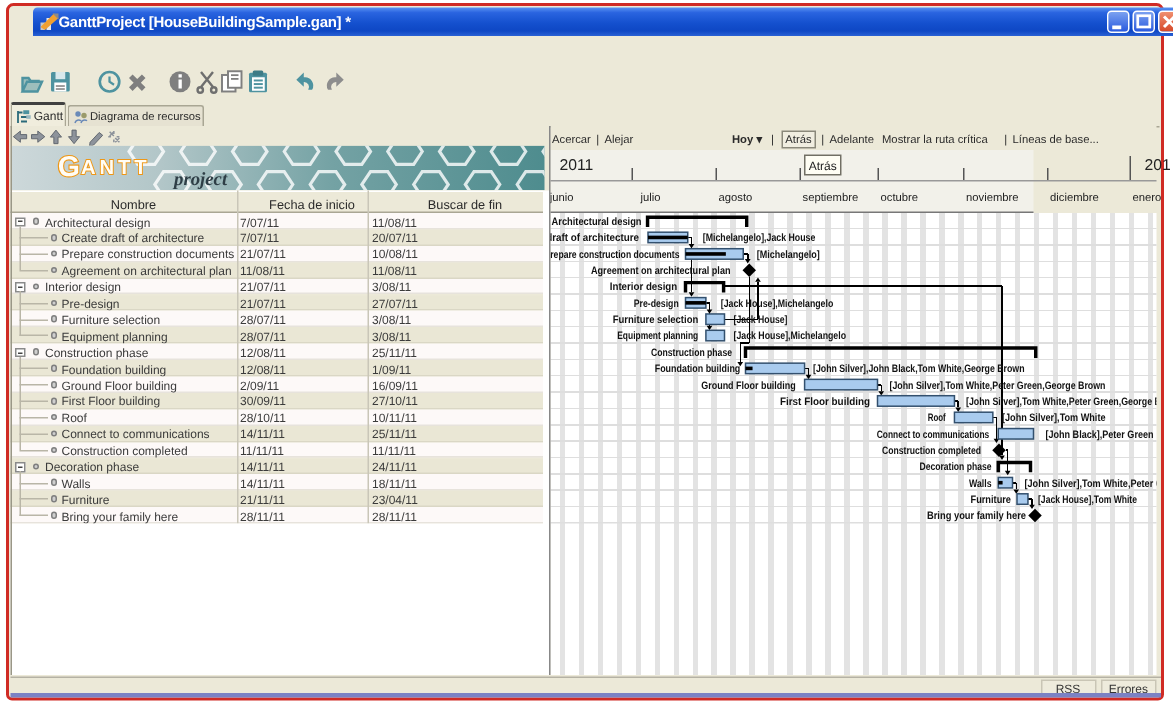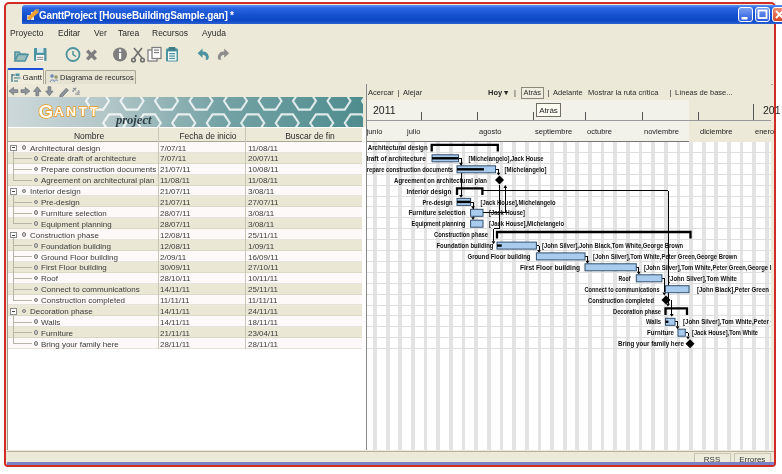--- a/index.html
+++ b/index.html
@@ -57,28 +57,20 @@
  <div class="wbtn" style="left:715.5px;background:linear-gradient(180deg,#7ba1f0,#2a5ade)"><svg width="13" height="13">
           <rect x="2.5" y="9" width="6" height="2.5" fill="#fff"></rect>
         </svg></div>
  <div class="wbtn" style="left:732.5px;background:linear-gradient(180deg,#7ba1f0,#2a5ade)"><svg width="13" height="13">
           <rect x="2.5" y="2.5" width="8" height="7.5" fill="none" stroke="#fff" stroke-width="1.8"></rect>
         </svg></div>
  <div class="wbtn" style="left:749.5px;background:linear-gradient(180deg,#f09070,#d64829)"><svg width="13" height="13">
           <path d="M3,3 l7,7 M10,3 l-7,7" stroke="#fff" stroke-width="2"></path>
         </svg></div>
 </div>
-<div class="abs" id="menubar">
- <span class="mi" style="left:3.5px">Proyecto</span>
-      <span class="mi" style="left:51.5px">Editar</span>
- <span class="mi" style="left:87.5px">Ver</span>
-      <span class="mi" style="left:111.5px">Tarea</span>
- <span class="mi" style="left:145.5px">Recursos</span>
-      <span class="mi" style="left:195.5px">Ayuda</span>
-</div>
 <svg class="abs" style="left:12px;top:45px" width="230" height="19">
 <g fill="none" stroke="#4e93a0" stroke-width="1.6">
  <path d="M3,16 v-9 h4 l1.5,2 h6 M3,16 l3,-6.5 h10 l-3,6.5 z" fill="#4e93a0" fill-opacity="0.5"></path>
 </g>
 <g transform="translate(20,0)">
  <rect x="2" y="3" width="12.5" height="13" rx="1" fill="#4e93a0"></rect>
  <rect x="5" y="3" width="6.5" height="4.8" fill="#d8e8ec"></rect>
  <rect x="4.2" y="10" width="8" height="6" fill="#fff"></rect>
  <rect x="5.2" y="11.8" width="6" height="1.1" fill="#8a8a8a"></rect>
  <rect x="5.2" y="13.8" width="6" height="1.1" fill="#8a8a8a"></rect>
@@ -115,21 +107,21 @@
  <rect x="5.2" y="12.8" width="6" height="1.3" fill="#4e93a0"></rect>
 </g>
 <g transform="translate(185,1) scale(0.92)">
  <path d="M12,15 a6,6 0 0 0 -6,-9 l0,-3.4 l-5.4,5.2 l5.4,5 l0,-3.4 a3.6,3.6 0 0 1 3.2,5.6 z" fill="#4e93a0"></path>
 </g>
 <g transform="translate(203,1) scale(0.92)">
  <path d="M4,15 a6,6 0 0 1 6,-9 l0,-3.4 l5.4,5.2 l-5.4,5 l0,-3.4 a3.6,3.6 0 0 0 -3.2,5.6 z" fill="#8d8d8d"></path>
 </g>
     </svg>
 <div class="abs" id="tabline"></div>
-<div class="abs tab" style="left:7px;top:68px;width:36.5px;height:16px;border-top:2px solid #1d4ed8;background:#f0eddd;font-size:8px">
+<div class="abs tab" style="left:7px;top:68px;width:36.5px;height:16px;border-top:2px solid #404040;background:#f0eddd;font-size:8px">
  <svg class="abs" style="left:3px;top:3px" width="10" height="10">
         <path d="M1,1 v8 M1,2 h3 M3,5 h4 M3,8 h4" stroke="#2a6a7a" stroke-width="1.2" fill="none"></path>
         <rect x="4.5" y="0.5" width="4" height="2.6" fill="#4e93a0"></rect>
         <rect x="6.5" y="3.8" width="3" height="2.4" fill="#9ab8c0"></rect>
       </svg>
  <span style="position:absolute;left:14.5px;top:2.5px">Gantt</span>
     </div>
 <div class="abs tab" style="left:45px;top:69.5px;width:91px;height:14.5px;background:#e6e2d2;font-size:7.5px">
  <svg class="abs" style="left:2.5px;top:2px" width="10" height="10">
         <circle cx="3" cy="3" r="1.8" fill="#6a8ab8"></circle>
@@ -340,21 +332,21 @@
  <span class="abs" style="left:186px;top:4px">Adelante</span>
  <span class="abs" style="left:221px;top:4px">Mostrar la ruta crítica</span>
  <span class="abs" style="left:302.5px;top:4px">|</span>
  <span class="abs" style="left:308px;top:4px">Líneas de base...</span>
 </div>
 <div class="abs" id="chead">
  <div id="year">2011</div>
       <div id="year2">201</div>
  <div class="yline"></div>
  <div class="mon" style="left:-0.5px">junio</div>
-      <div class="mon" style="left:40px">julio</div>
+      <div class="mon" style="left:60px">julio</div>
       <div class="mon" style="left:112.0px">agosto</div>
       <div class="mon" style="left:168.0px">septiembre</div>
       <div class="mon" style="left:220.0px">octubre</div>
       <div class="mon" style="left:277.0px">noviembre</div>
       <div class="mon" style="left:333.0px">diciembre</div>
       <div class="mon" style="left:388.0px">enero</div>
 </div>
 <div style="position:absolute;left:421px;top:112px;width:1px;height:8px;background:#555"></div>
     <div style="position:absolute;left:477px;top:112px;width:1px;height:8px;background:#555"></div>
     <div style="position:absolute;left:533px;top:112px;width:1px;height:8px;background:#555"></div>

